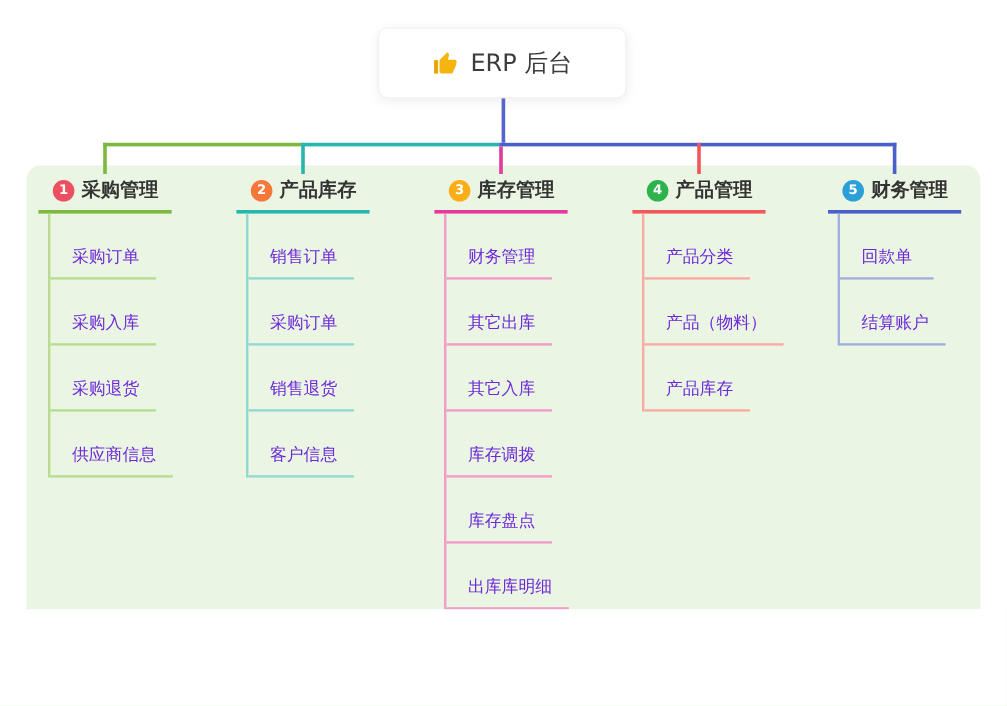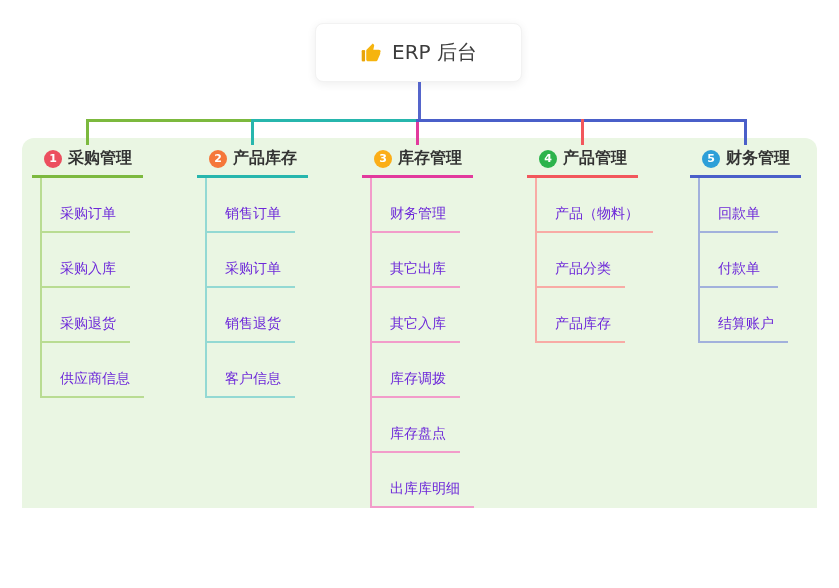--- a/index.html
+++ b/index.html
@@ -117,32 +117,31 @@
           <li class="child">出库库明细</li>
         </ul>
     </div>
 
     <div class="branch" style="left: 527px; --c: #f2575c; --lc: #f8aba5;">
       <div class="branch-header">
         <span class="badge" style="background: rgb(44, 179, 75);">4</span>
         <span class="branch-label">产品管理</span>
       </div>
       <ul class="children">
+          <li class="child">产品分类</li>
           <li class="child">产品（物料）</li>
-          <li class="child">产品分类</li>
           <li class="child">产品库存</li>
         </ul>
     </div>
 
     <div class="branch" style="left: 690px; --c: #4a5fc9; --lc: #a2b1dc;">
       <div class="branch-header">
         <span class="badge" style="background: rgb(45, 159, 216);">5</span>
         <span class="branch-label">财务管理</span>
       </div>
       <ul class="children">
           <li class="child">回款单</li>
-          <li class="child">付款单</li>
           <li class="child">结算账户</li>
         </ul>
     </div>
   </div>
 
 </div>
 
 </body></html>

